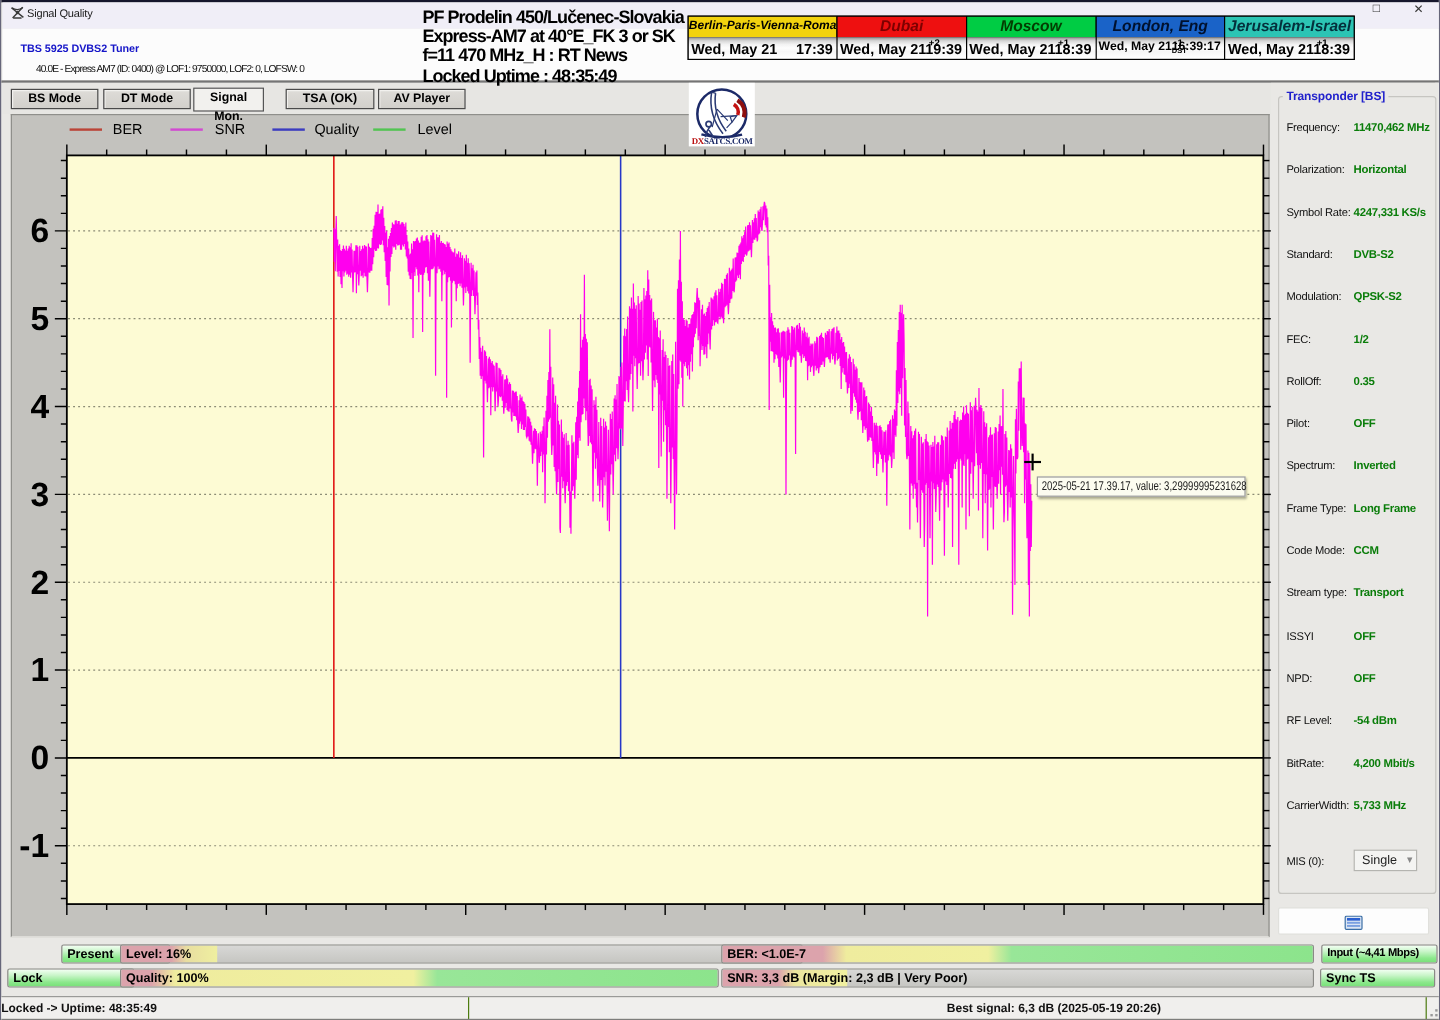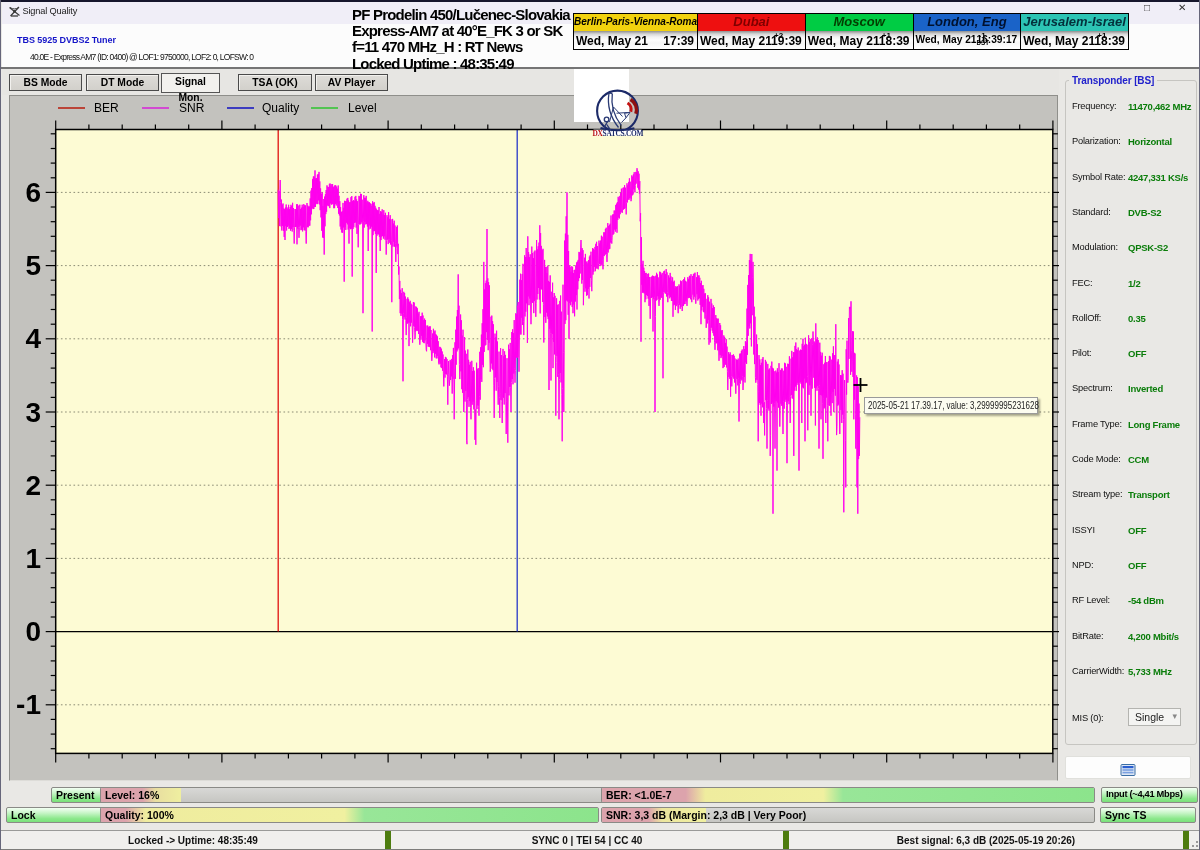--- a/index.html
+++ b/index.html
@@ -22,38 +22,38 @@
 .csup{position:absolute;top:0;font-size:8px;font-weight:bold}
 .cdst{position:absolute;left:63px;top:8.5px;font-size:6.3px;font-weight:bold}
 .ctime{position:absolute;right:3px;top:3px}
 #tabs{position:absolute;left:8px;top:73px;height:19px}
 .tab{position:absolute;top:1px;height:17px;background:linear-gradient(180deg,#dedcd8,#d2d0cb);border:1px solid #4a4a4a;box-shadow:inset 1px 1px 0 #f2f1ee;font-size:10.3px;font-weight:bold;text-align:center;line-height:16px;color:#000}
 .tab.active{top:0;height:19.5px;background:#f2f1ee;border-color:#555}
 #chartbox{position:absolute;left:8px;top:95px;width:1049px;height:686px;background:#c3c2be;border-top:1px solid #8f8f8b;border-left:1px solid #8f8f8b;border-right:1px solid #8f8f8b;border-bottom:1px solid #dddcd8}
 #legend{position:absolute;left:0;top:0;width:1057px;font-size:12px;color:#000}
 .lgline{position:absolute;top:107px;width:27px;height:2px}
 .lgtxt{position:absolute;top:101px}
-#logo{position:absolute;left:573px;top:69px;width:55px;height:53px;background:#fff;padding:16px}
+#logo{position:absolute;left:573px;top:69px;width:55px;height:53px;background:#fff;padding:0}
 #tooltip{position:absolute;left:863px;top:397px;width:174px;height:17px;background:#fcfcf0;border:1px solid #9a9a9a;box-shadow:1.5px 1.5px 2px rgba(0,0,0,.35);font-size:10.5px;line-height:15px;color:#222;white-space:nowrap}
 #ttin{display:inline-block;transform:scaleX(0.76);transform-origin:0 0;padding-left:4px}
 #rpanel{position:absolute;left:1058px;top:69px;width:142px;height:761px;background:#e9e8e5}
 #gbox{position:absolute;left:6px;top:11px;width:132px;height:665px;border:1px solid #c6c5c1;border-radius:3px}
 #gboxtitle{position:absolute;left:10px;top:5.5px;font-size:10px;letter-spacing:-0.1px;font-weight:bold;color:#2121cc;background:#e9e8e5;padding:0 3px}
 .trow{position:absolute;left:0;width:142px}
 .tlab{position:absolute;left:13px;font-size:9.3px;letter-spacing:-0.2px;color:#111;white-space:nowrap}
 .tval{position:absolute;left:69px;font-size:9.5px;font-weight:bold;color:#0a7d0a;white-space:nowrap;letter-spacing:-0.25px}
 #mis{position:absolute;left:69px;top:639px;width:53px;height:18px;background:#f4f4f2;border:1px solid #b4b4b0;font-size:10.5px;padding:2px 0 0 6px;color:#222}
 #misarr{position:absolute;right:3px;top:2px;color:#888;font-size:9px}
 #savebtn{position:absolute;left:6px;top:687px;width:126px;height:23px;background:#fdfdfd;border:1px solid #e0e0dc;border-radius:2px;text-align:center;padding-top:5px}
 .gbtn{position:absolute;height:16px;background:linear-gradient(180deg,#f3fff3 0,#c8f5c8 35%,#8ce88c 75%,#79e079 100%);border:1px solid #8a8a86;border-radius:2px;font-size:10.5px;font-weight:bold;padding:1px 0 0 4px;color:#000}
 .pbar{position:absolute;height:16px;background:linear-gradient(180deg,#d8d8d6,#c6c6c2);border:1px solid #8a8a86;border-radius:2px;overflow:hidden}
 .pfill{position:absolute;left:0;top:0;height:100%}
 .ptxt{position:absolute;left:4px;top:1px;font-size:10.5px;font-weight:bold;color:#000;white-space:nowrap}
 #statusbar{position:absolute;left:0;top:830px;width:1200px;height:20px;background:#f0efed;border-top:1px solid #9a9a98}
-.sbsec{position:absolute;top:0;height:19px;border-right:6px solid #4d7c0f;font-size:10px;font-weight:bold;color:#111;text-align:center;line-height:19px;white-space:nowrap}
+.sbsec{position:absolute;top:0;height:19px;border-right:1px solid #4d7c0f;font-size:10px;font-weight:bold;color:#111;text-align:left;line-height:19px;white-space:nowrap}
 #grip{position:absolute;right:2px;bottom:2px;width:10px;height:10px}
 </style></head><body>
 <div id="topline"></div>
 <div id="titlebar"></div>
 <div id="whitehdr"></div>
 <div id="tbicon"><svg width="13" height="13" viewBox="0 0 13 13">
       <g stroke="#3a3a3a" stroke-width="1.2" fill="none">
         <path d="M1.5 2.5 L11.5 10.5 M11 2 L2.5 11"></path>
         <path d="M2 2.5 Q 6.5 5.5 11 2.3" stroke-width="1"></path>
         <path d="M3 11 L10 11" stroke-width="1.3"></path>
@@ -421,21 +421,20 @@
     <div class="pfill" style="width:100%;background:linear-gradient(90deg,#dca3ac 0%,#dca3ac 5%,#efec9e 9%,#f0f0a0 49%,#98e698 53%,#8ce48c 100%)"></div>
     <span class="ptxt">Quality: 100%</span>
   </div>
 <div class="pbar" style="left:600px;top:806.5px;width:494px;">
     <div class="pfill" style="width:104px;background:linear-gradient(90deg,#dca3ac 0%,#dca3ac 45%,#ece69e 58%,#f0f0a0 100%)"></div>
     <span class="ptxt">SNR: 3,3 dB (Margin: 2,3 dB | Very Poor)</span>
   </div>
 <div class="gbtn" style="left:1099px;top:806.5px;width:96px;">Sync TS</div>
 <div id="statusbar">
     <div class="sbsec" style="left:0;width:390px">Locked -&gt; Uptime: 48:35:49</div>
-    <div class="sbsec" style="left:390px;width:398px">SYNC 0 | TEI 54 | CC 40</div>
     <div class="sbsec" style="left:788px;width:400px">Best signal: 6,3 dB (2025-05-19 20:26)</div>
     <svg id="grip" width="10" height="10">
       <g fill="#999">
         <rect x="7" y="7" width="2" height="2"></rect>
         <rect x="3" y="7" width="2" height="2"></rect>
         <rect x="7" y="3" width="2" height="2"></rect>
       </g>
     </svg>
   </div>
 <div style="position:absolute;left:0;top:848.5px;width:1200px;height:1.5px;background:#7d7d7b"></div>

